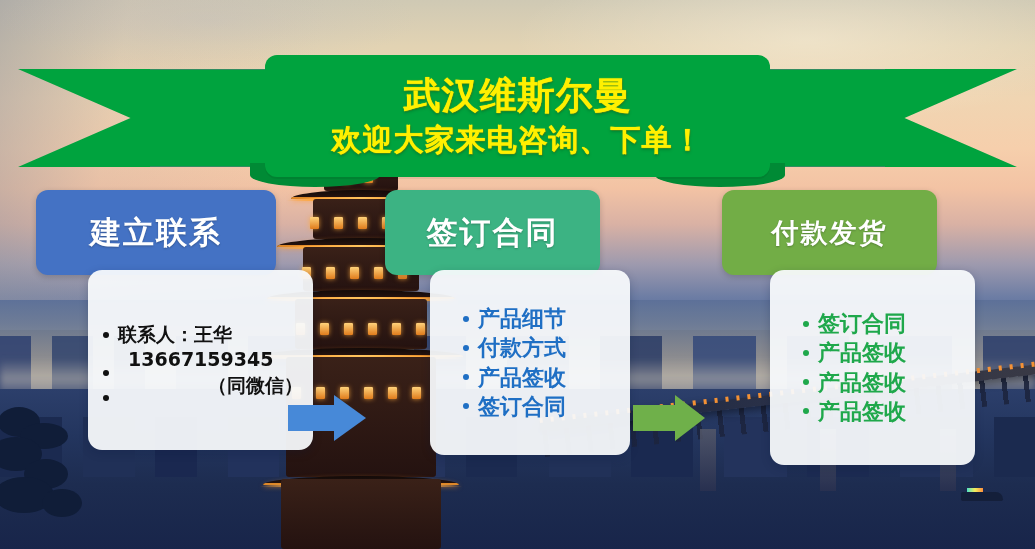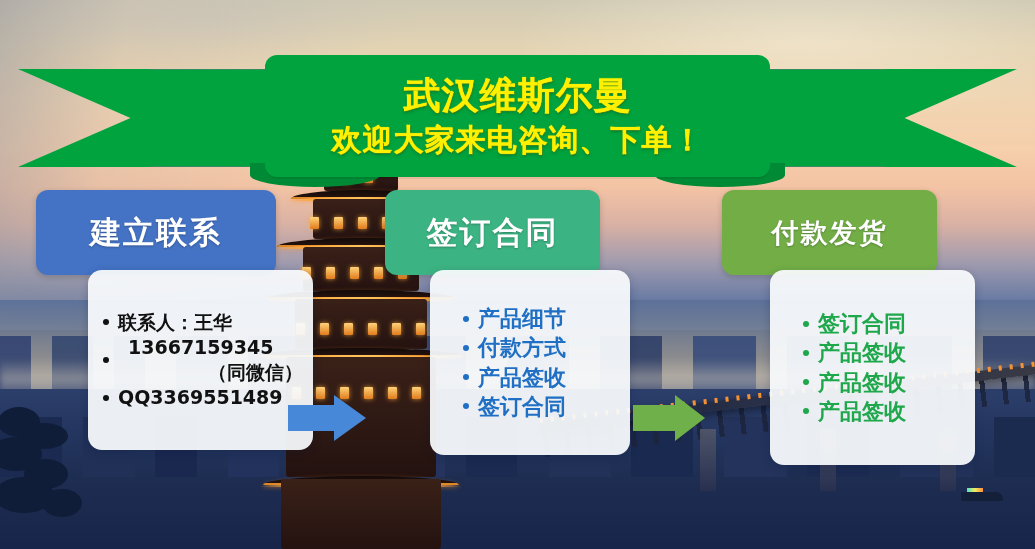--- a/index.html
+++ b/index.html
@@ -389,21 +389,20 @@
             <span class="dot"></span>
             <span>联系人：王华</span>
           </li>
           <li class="l2">
             <span class="dot"></span>
             <span>13667159345</span>
             <span class="sub">（同微信）</span>
           </li>
           <li>
             <span class="dot"></span>
-            <span>QQ3369551489</span>
           </li>
         </ul>
       </div>
     </div>
 
     <div class="arrow" id="arrow1">
       <div class="shaft"></div>
       <div class="head"></div>
     </div>
 

